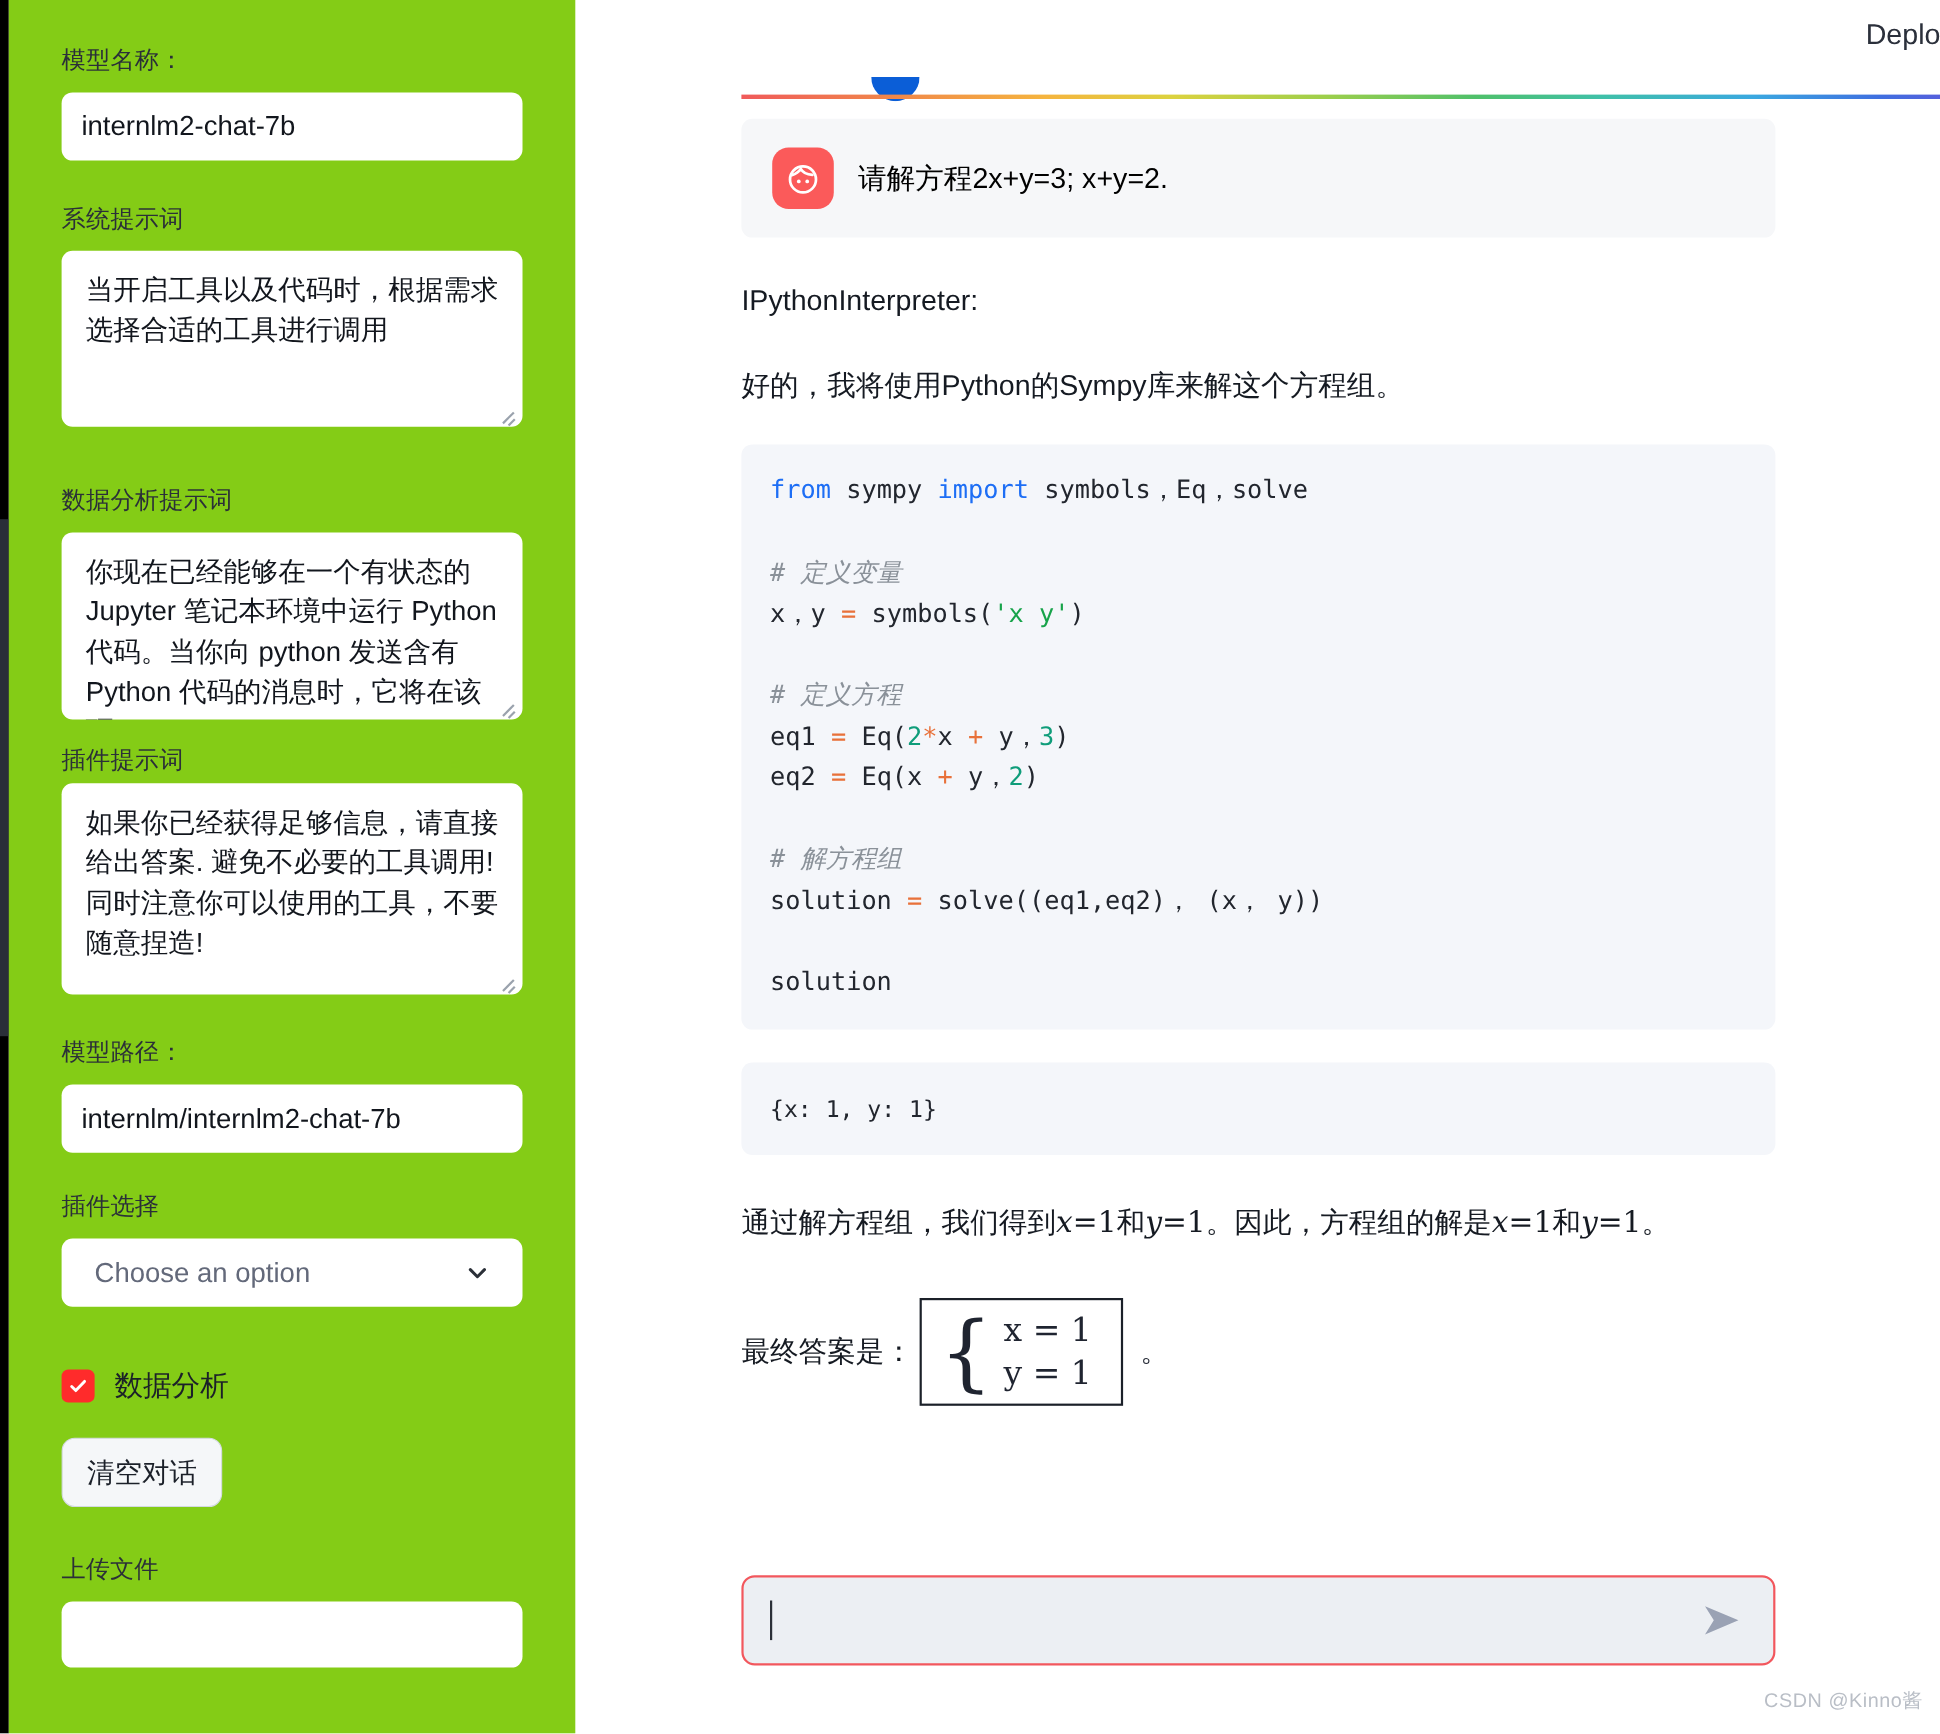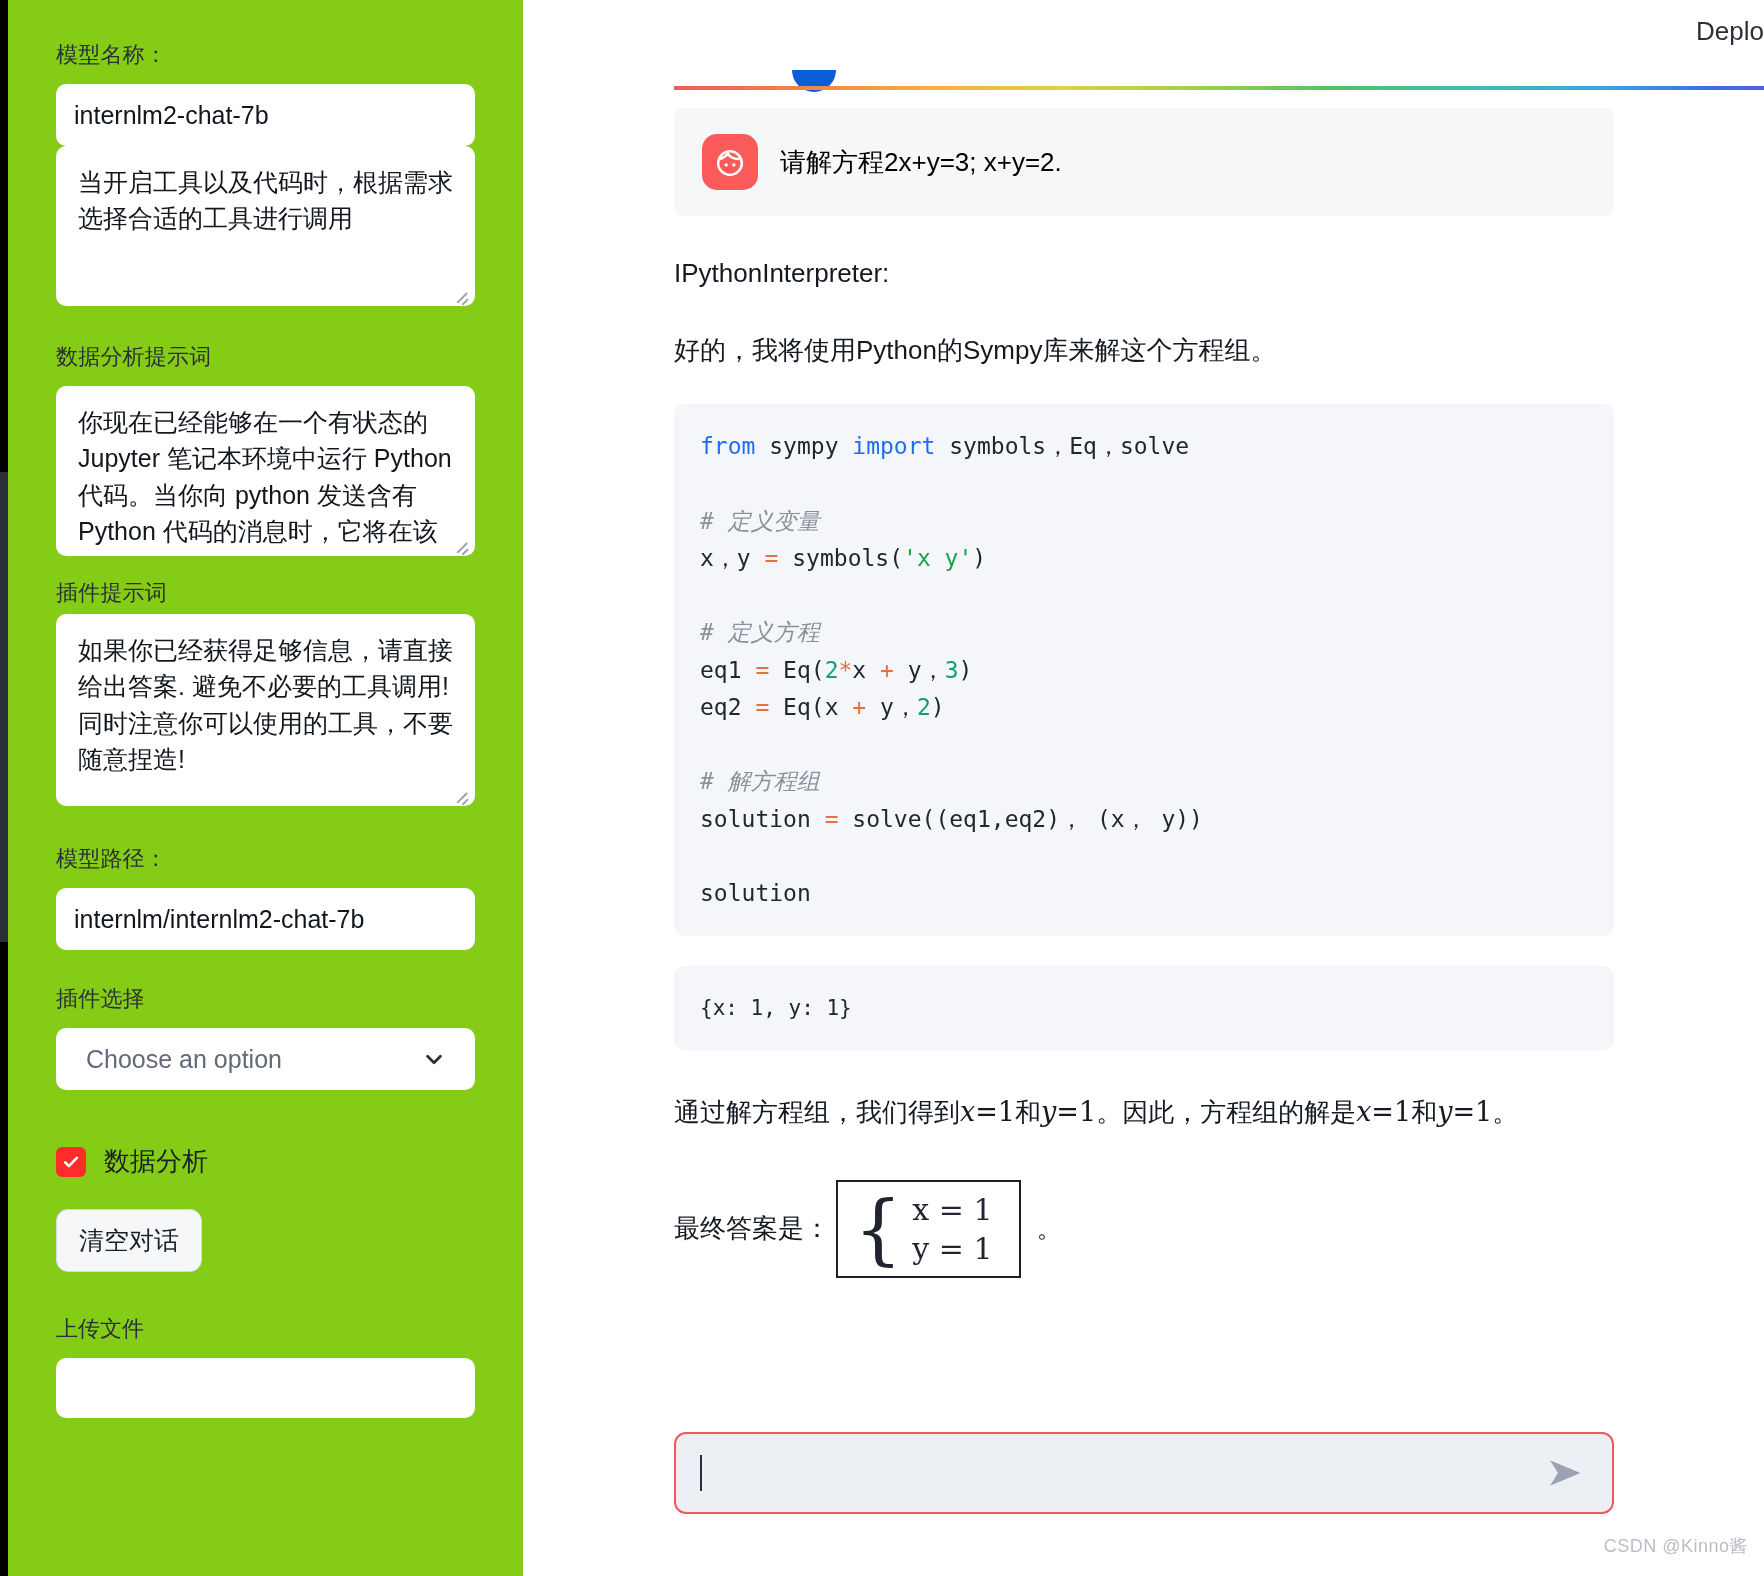--- a/index.html
+++ b/index.html
@@ -200,26 +200,27 @@
 
 <div class="gutter">
   <div class="gutter-thumb"></div>
 </div>
 
 <div class="sidebar">
 
   <div class="field-label label-gap-top">模型名称：</div>
   <div class="text-input">internlm2-chat-7b</div>
 
+  <div class="field-label" style="margin-top:38px">系统提示词</div>
   <div class="textarea-box ta-sys">
     <span>当开启工具以及代码时，根据需求选择合适的工具进行调用</span>
     <span class="resize-grip"></span>
   </div>
 
-  <div class="field-label" style="margin-top:36px">数据分析提示词</div>
+  <div class="field-label" style="margin-top:52px">数据分析提示词</div>
   <div class="textarea-box ta-da">
     <span>你现在已经能够在一个有状态的 Jupyter 笔记本环境中运行 Python 代码。当你向 python 发送含有 Python 代码的消息时，它将在该环</span>
     <span class="resize-grip"></span>
   </div>
 
   <div class="field-label" style="margin-top:22px;margin-bottom:6px">插件提示词</div>
   <div class="textarea-box ta-plugin">
     <span>如果你已经获得足够信息，请直接给出答案. 避免不必要的工具调用! 同时注意你可以使用的工具，不要随意捏造!</span>
     <span class="resize-grip"></span>
   </div>

